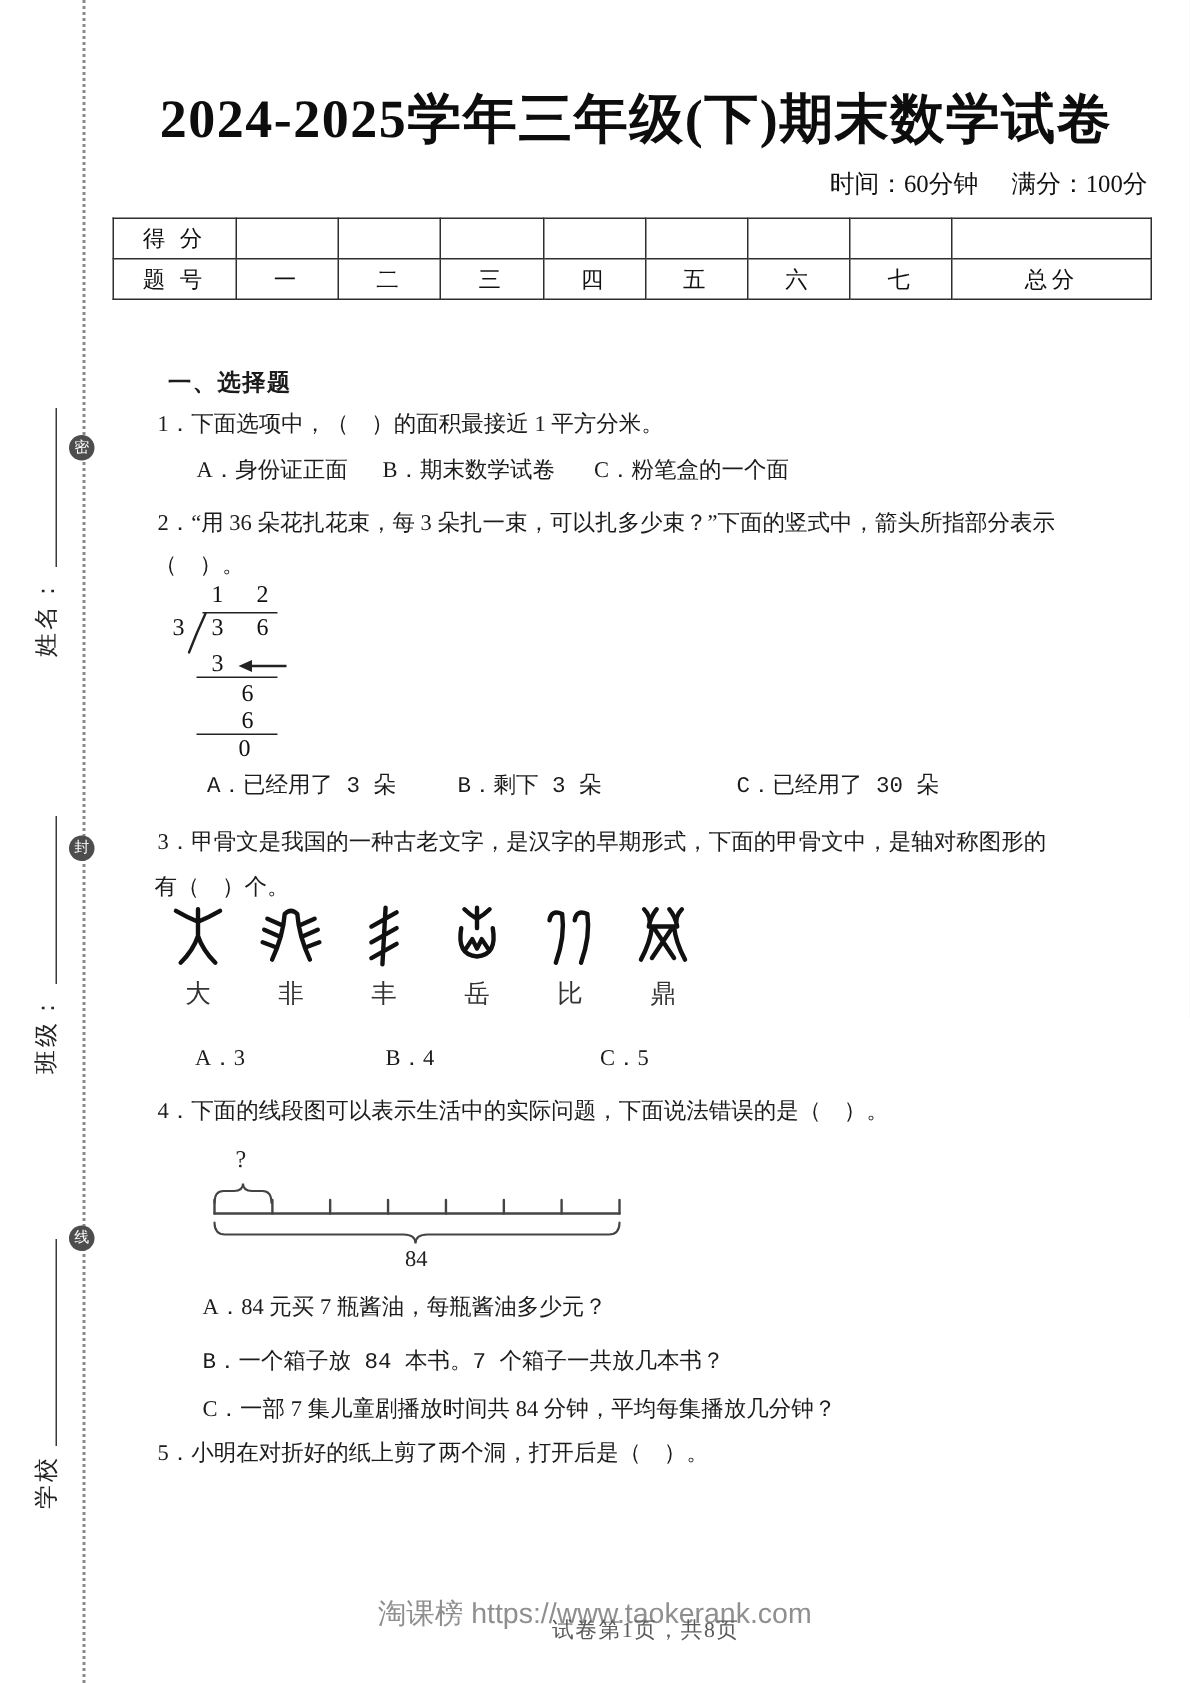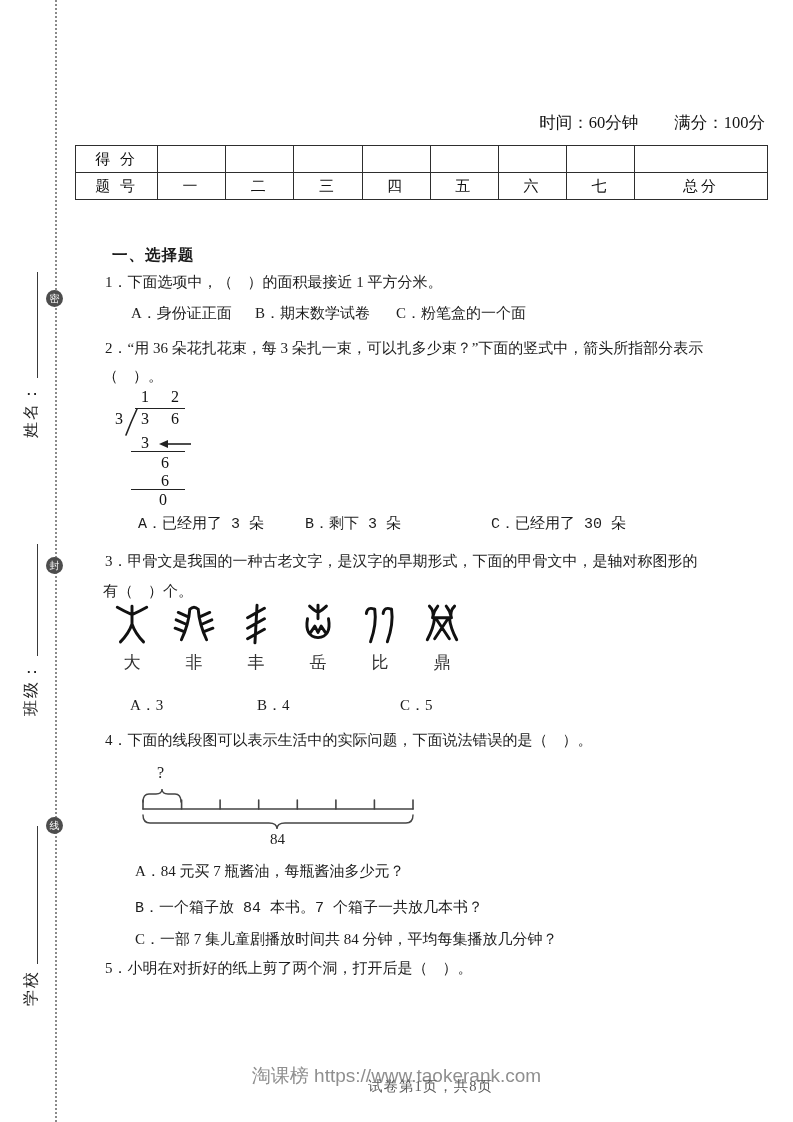--- a/index.html
+++ b/index.html
@@ -20,21 +20,21 @@
     transform:rotate(-90deg); transform-origin:0 0; font-size:16px; color:#222;
     letter-spacing:2px; white-space:nowrap;
   }
   .side-field .blank { flex:1; border-bottom:1.6px solid #3a3a3a; margin:0 0 4px 6px; }
   
   .title {
     position:absolute; left:75px; right:20px; top:55px; text-align:center;
     font-size:36px; font-weight:900; letter-spacing:1px; color:#0d0d0d;
   }
   .meta { position:absolute; right:28px; top:112px; font-size:16.5px; color:#111; }
-  .meta span { margin-left:32px; }
+  .meta span { margin-left:18px; }
   
   table.score { position:absolute; left:75px; top:145px; width:693px; border-collapse:collapse; }
   table.score td {
     border:1.6px solid #2e2e2e; height:27px; text-align:center;
     font-size:15px; letter-spacing:3px; color:#111;
   }
   table.score td.hd { width:82px; }
   
   .abs { position:absolute; }
   .sec-heading { font-weight:bold; font-size:15.5px; letter-spacing:1px; }
@@ -86,20 +86,21 @@
   </div>
   <div class="side-field" style="top:716px; width:172px;">
     <span>班级：</span>
     <span class="blank"></span>
   </div>
   <div class="side-field" style="top:1006px; width:180px;">
     <span>学校</span>
     <span class="blank"></span>
   </div>
 
+  <div class="title">2024-2025学年三年级(下)期末数学试卷</div>
   <div class="meta">
     <span>时间：60分钟</span>
     <span>满分：100分</span>
   </div>
 
   <table class="score">
     <tbody>
         <tr>
       <td class="hd">得 分</td>
       <td></td>

